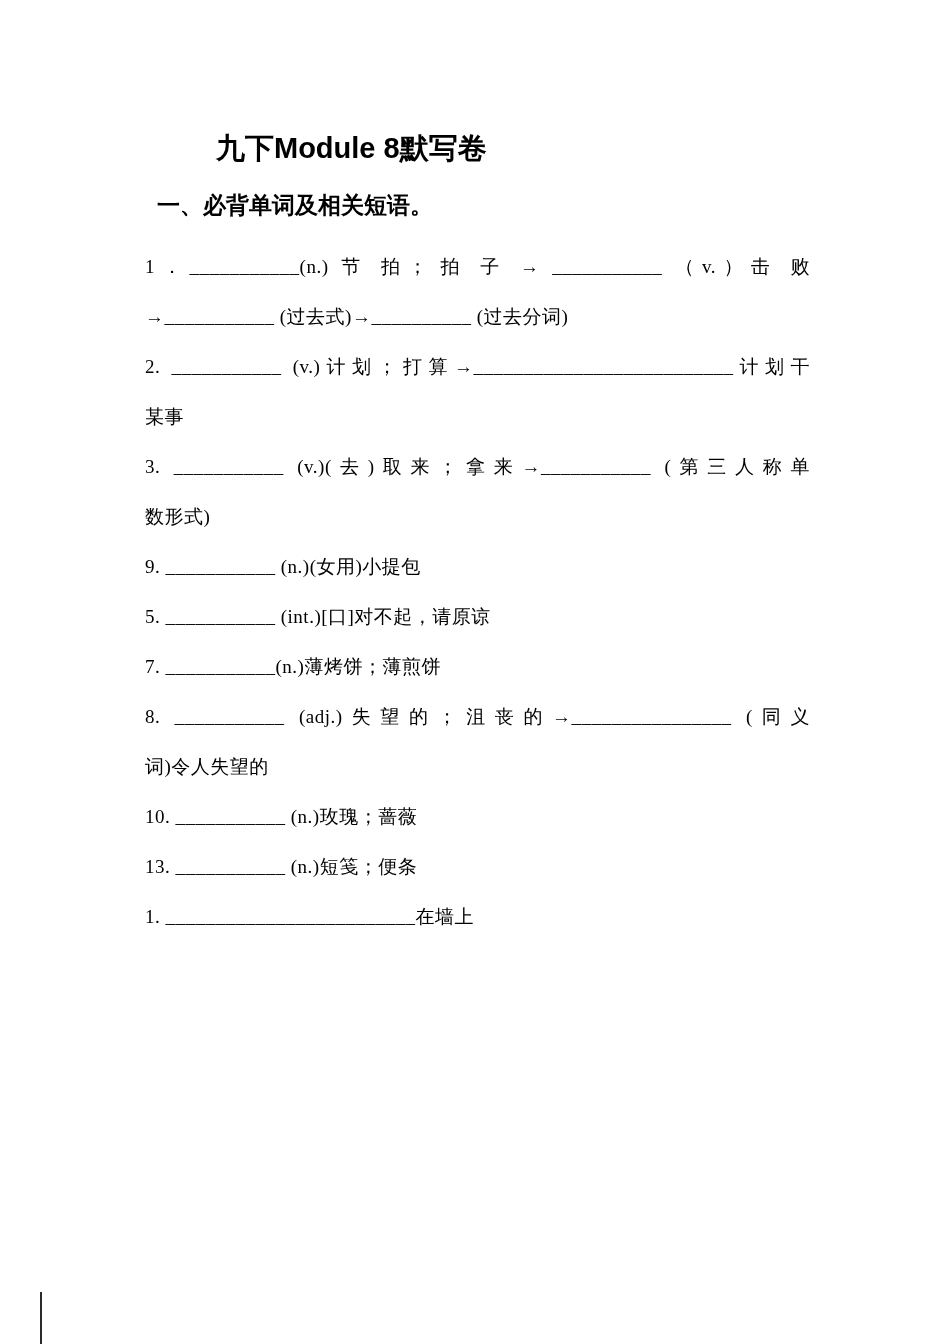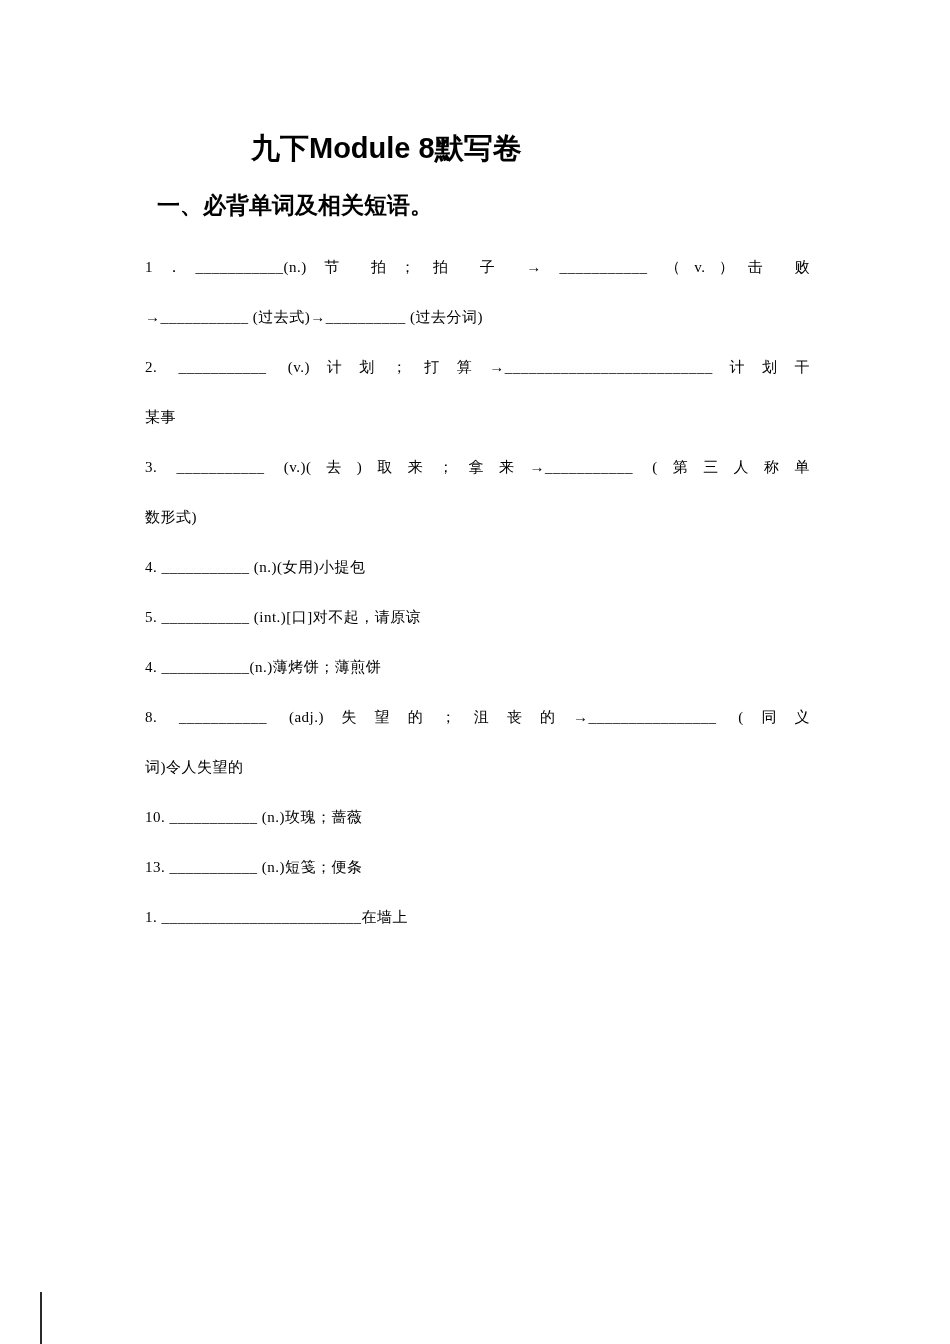--- a/index.html
+++ b/index.html
@@ -12,34 +12,34 @@
     overflow:hidden;
   }
   .content{
     padding:128px 140px 0 145px;
   }
   .doc-title{
     font-family:"Liberation Sans","DejaVu Sans",sans-serif;
     font-weight:bold;
     font-size:29px;
     line-height:40px;
-    margin:0 0 0 106px;
+    margin:0 0 0 71px;
   }
   .section-heading{
     font-family:"Liberation Sans","DejaVu Sans",sans-serif;
     font-weight:bold;
     font-size:23px;
     line-height:50px;
     margin:12px;
   }
   .item{margin:0;padding:0;}
   .line{
     display:block;
     font-family:"Liberation Serif","DejaVu Serif",serif;
-    font-size:15px;
+    font-size:19px;
     line-height:50px;
     white-space:pre-wrap;
     letter-spacing:0.5px;
   }
   .just{
     text-align:justify;
     text-align-last:justify;
   }
   .edge-mark{
     position:absolute;
@@ -71,29 +71,29 @@
         <span class="line just">2. ___________ (v.)计划；打算→__________________________计划干</span>
         <span class="line">某事</span>
       </p>
 
       <p class="item">
         <span class="line just">3. ___________ (v.)(去)取来；拿来→___________ (第三人称单</span>
         <span class="line">数形式)</span>
       </p>
 
       <p class="item">
-        <span class="line">4. ___________ (n.)(女用)小提包</span>
+        <span class="line">9. ___________ (n.)(女用)小提包</span>
       </p>
 
       <p class="item">
         <span class="line">5. ___________ (int.)[口]对不起，请原谅</span>
       </p>
 
       <p class="item">
-        <span class="line">4. ___________(n.)薄烤饼；薄煎饼</span>
+        <span class="line">7. ___________(n.)薄烤饼；薄煎饼</span>
       </p>
 
 
       <p class="item">
         <span class="line just">8. ___________ (adj.)失望的；沮丧的→________________ (同义</span>
         <span class="line">词)令人失望的</span>
       </p>
 
 
       <p class="item">

